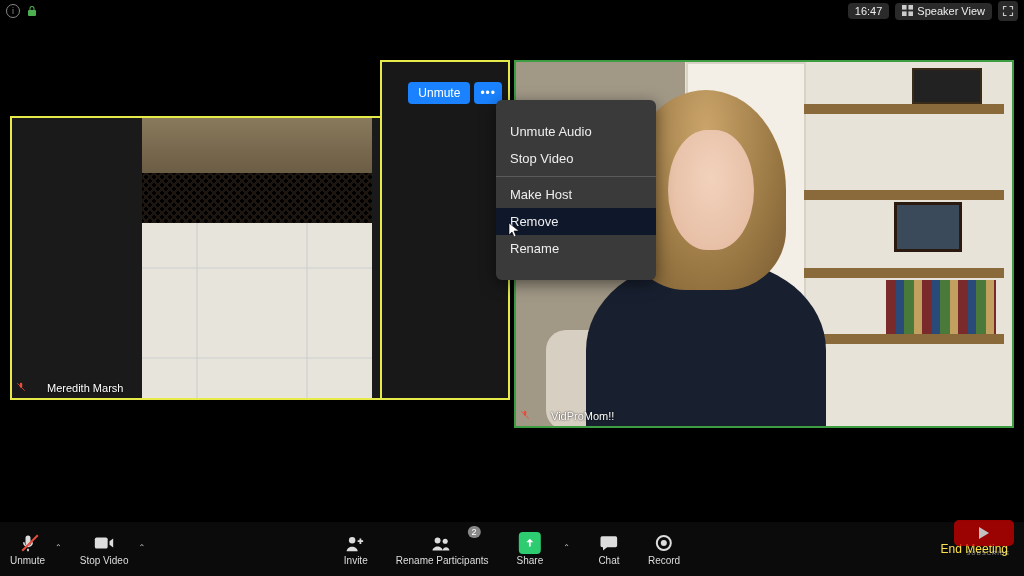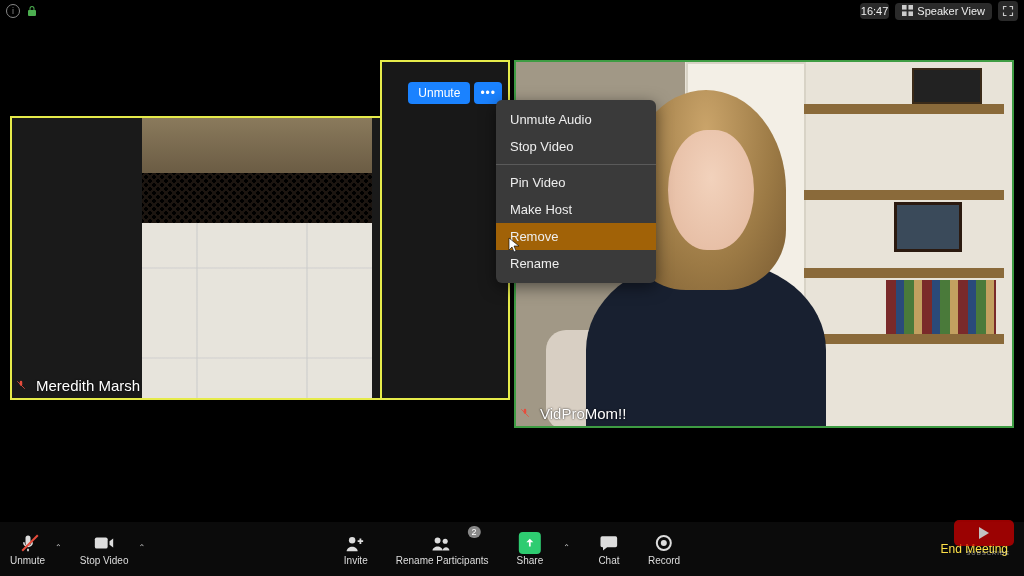--- a/index.html
+++ b/index.html
@@ -4,32 +4,32 @@
 <style>
   * { box-sizing: border-box; margin: 0; padding: 0; font-family: -apple-system, "Segoe UI", Helvetica, Arial, sans-serif; }
   body { width: 1024px; height: 576px; background: #000; color: #fff; overflow: hidden; position: relative; }
 
   
   .topbar { position: absolute; top: 0; left: 0; right: 0; height: 22px; display: flex; align-items: center; justify-content: space-between; padding: 0 6px; }
   .topbar-left { display: flex; gap: 6px; align-items: center; }
   .info-icon { width: 14px; height: 14px; border: 1px solid #888; border-radius: 50%; color: #888; font-size: 9px; line-height: 12px; text-align: center; }
   .lock-icon { width: 12px; height: 12px; color: #4caf50; font-size: 12px; }
   .topbar-right { display: flex; gap: 6px; align-items: center; }
-  .timer { background: #2a2a2a; color: #eee; padding: 2px 1px; border-radius: 4px; font-size: 11px; }
+  .timer { background: #2a2a2a; color: #eee; padding: 2px 7px; border-radius: 4px; font-size: 11px; }
   .speaker-view { background: #2a2a2a; color: #eee; padding: 2px 7px; border-radius: 4px; font-size: 11px; display: flex; align-items: center; gap: 4px; }
   .fullscreen-icon { background: #2a2a2a; width: 20px; height: 20px; border-radius: 4px; display: flex; align-items: center; justify-content: center; font-size: 10px; color: #ccc; }
 
   
   .tiles { position: absolute; top: 60px; left: 0; right: 0; height: 340px; }
   .tile { position: absolute; background: #222; }
   .tile-1 { left: 10px; top: 56px; width: 500px; height: 284px; border: 2px solid #e6eb4a; background: #1a1a1a; overflow:hidden;}
   .tile-2 { left: 380px; top: 0; width: 130px; height: 340px; border: 2px solid #e6eb4a; background: #181818; z-index: 2;}
   .tile-3 { left: 514px; top: 0; width: 500px; height: 368px; border: 2px solid #3e9c43; overflow:hidden;}
 
-  .tile .name-tag { position: absolute; bottom: 4px; left: 4px; color: #fff; font-size: 15px; display: flex; align-items: center; gap: 10px; text-shadow: 0 0 2px #000; }
+  .tile .name-tag { position: absolute; bottom: 4px; left: 4px; color: #fff; font-size: 11px; display: flex; align-items: center; gap: 21px; text-shadow: 0 0 2px #000; }
   .muted-mic { color: #e74c3c; font-size: 10px; }
 
   
   .t1-top { position:absolute; left:130px; top:0; width:230px; height:55px; background: linear-gradient(#8a7a5c,#6b5c44);}
   .t1-mesh { position:absolute; left:130px; top:55px; width:230px; height:50px; background:#1c1510;
     background-image: radial-gradient(#000 30%, transparent 31%), radial-gradient(#000 30%, transparent 31%);
     background-size: 8px 8px; background-position: 0 0, 4px 4px;}
   .t1-wall { position:absolute; left:130px; top:105px; width:230px; height:180px; background:#e7e4dc;}
   .t1-wall::before { content:""; position:absolute; inset:0;
     background: linear-gradient(transparent 49%, #ccc 50%, transparent 51%) 0 0/100% 90px,
@@ -52,23 +52,23 @@
   .t3-body{position:absolute;left:0;top:170px;width:240px;height:180px;border-radius:110px 110px 0 0/90px 90px 0 0;
     background:#182030;}
   .t3-chair{position:absolute;left:-40px;top:240px;width:120px;height:100px;background:#d8cfc3;border-radius:20px;}
 
   
   .tile-btns { position: absolute; top: 20px; right: 6px; display: flex; gap: 4px; z-index:3;}
   .btn-unmute { background: #1a82ff; color: #fff; padding: 4px 10px; border-radius: 4px; font-size: 12px; cursor: pointer; }
   .btn-more { background: #1a82ff; color: #fff; padding: 4px 6px; border-radius: 4px; font-size: 12px; cursor: pointer; letter-spacing:1px;}
 
   
-  .context-menu { position: absolute; top: 100px; left: 496px; width: 160px; background: #3a3a3a; border-radius: 6px; padding: 6px 0; z-index: 10; box-shadow: 0 4px 16px rgba(0,0,0,.5);}
+  .context-menu { position: absolute; top: 100px; left: 496px; width: 160px; background: #3a3a3a; border-radius: 6px; padding: 18px 0; z-index: 10; box-shadow: 0 4px 16px rgba(0,0,0,.5);}
   .context-menu .item { padding: 6px 14px; font-size: 13px; color: #eee; cursor: pointer; position:relative;}
-  .context-menu .item.hovered { background: #a16207; }
+  .context-menu .item.hovered { background: #0f172a; }
   .context-menu .divider { height: 1px; background: #5a5a5a; margin: 4px 0; }
   .cursor { position:absolute; left:12px; top:14px; width:10px; height:14px; }
   .cursor svg{display:block;}
 
   
   .toolbar { position: absolute; bottom: 0; left: 0; right: 0; height: 54px; background: rgba(12,12,12,.92); display: flex; align-items: center; padding: 0 10px; }
   .tb-left, .tb-center { display: flex; align-items: flex-end; gap: 18px; }
   .tb-center { position:absolute; left:50%; transform:translateX(-50%); gap: 28px;}
   .tb-item { display: flex; flex-direction: column; align-items: center; gap: 1px; font-size: 10px; color: #ddd; cursor: pointer; position:relative;}
   .tb-item .ico { width: 22px; height: 22px; display: flex; align-items: center; justify-content: center; font-size: 18px; position:relative;}
@@ -166,21 +166,20 @@
       </span>
       <span>VidProMom!!</span>
     </div>
   </div>
 </div>
 
 <div class="context-menu">
   <div class="item">Unmute Audio</div>
   <div class="item">Stop Video</div>
   <div class="divider"></div>
-  <div class="item">Pin Video</div>
   <div class="item">Make Host</div>
   <div class="item hovered">
     <span>Remove</span>
     <span class="cursor">
       <svg width="12" height="16" viewBox="0 0 12 16">
           <path d="M1 1l0 12 3-3 2 5 2-1-2-5 5 0z" fill="#fff" stroke="#000" stroke-width="0.6"></path>
         </svg>
     </span>
   </div>
   <div class="item">Rename</div>

